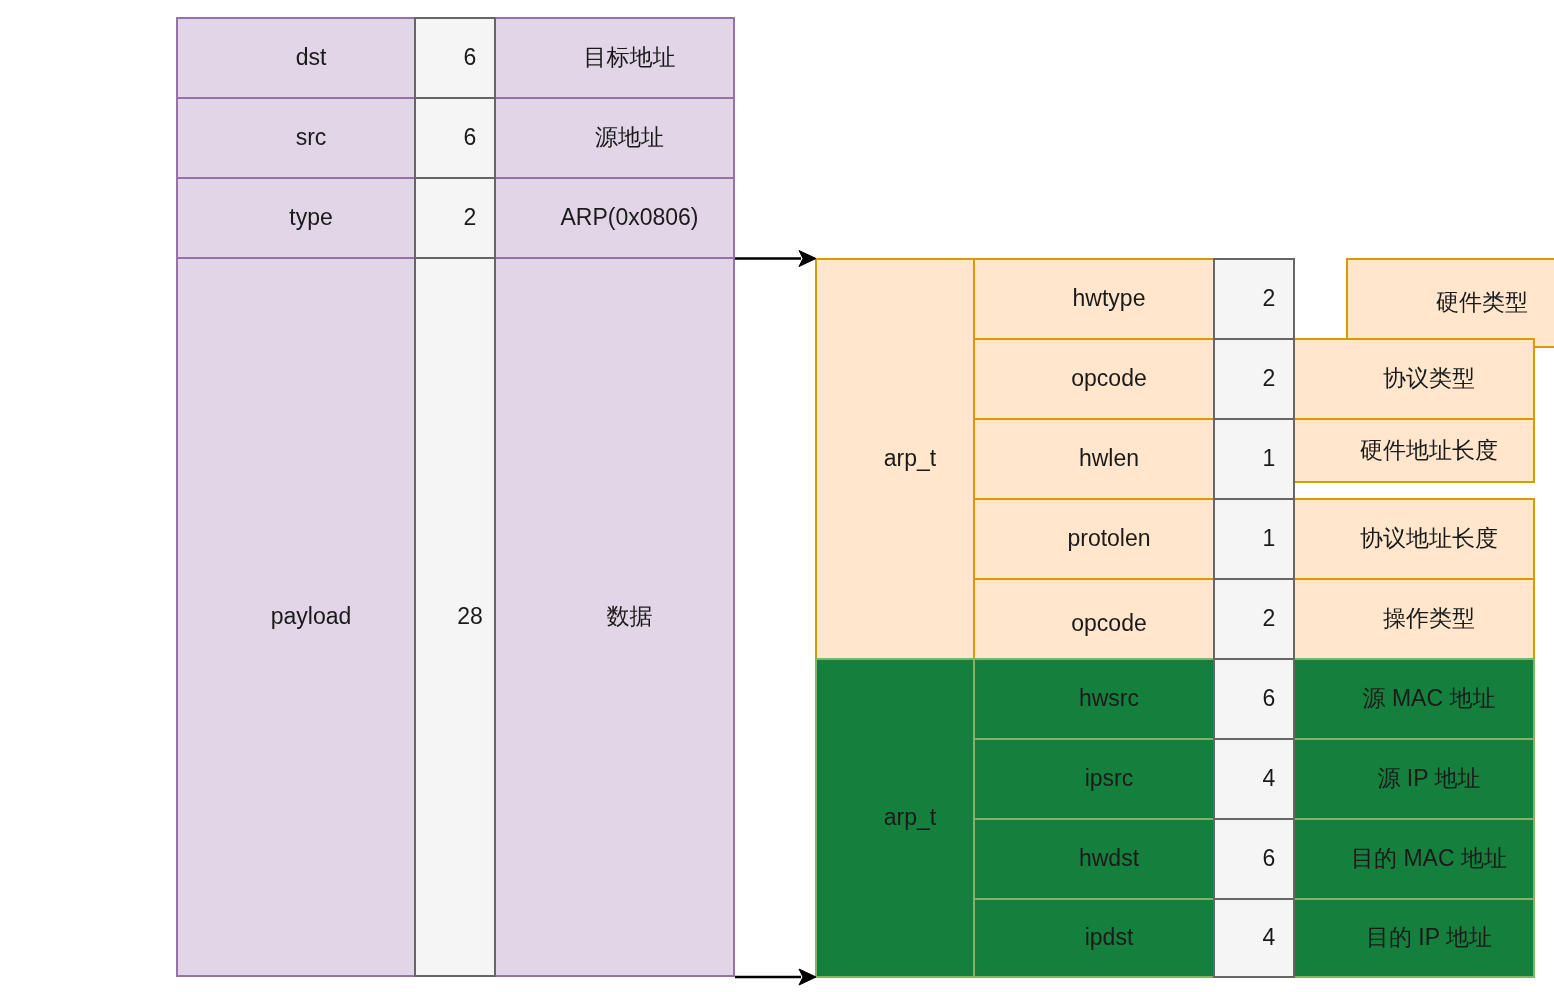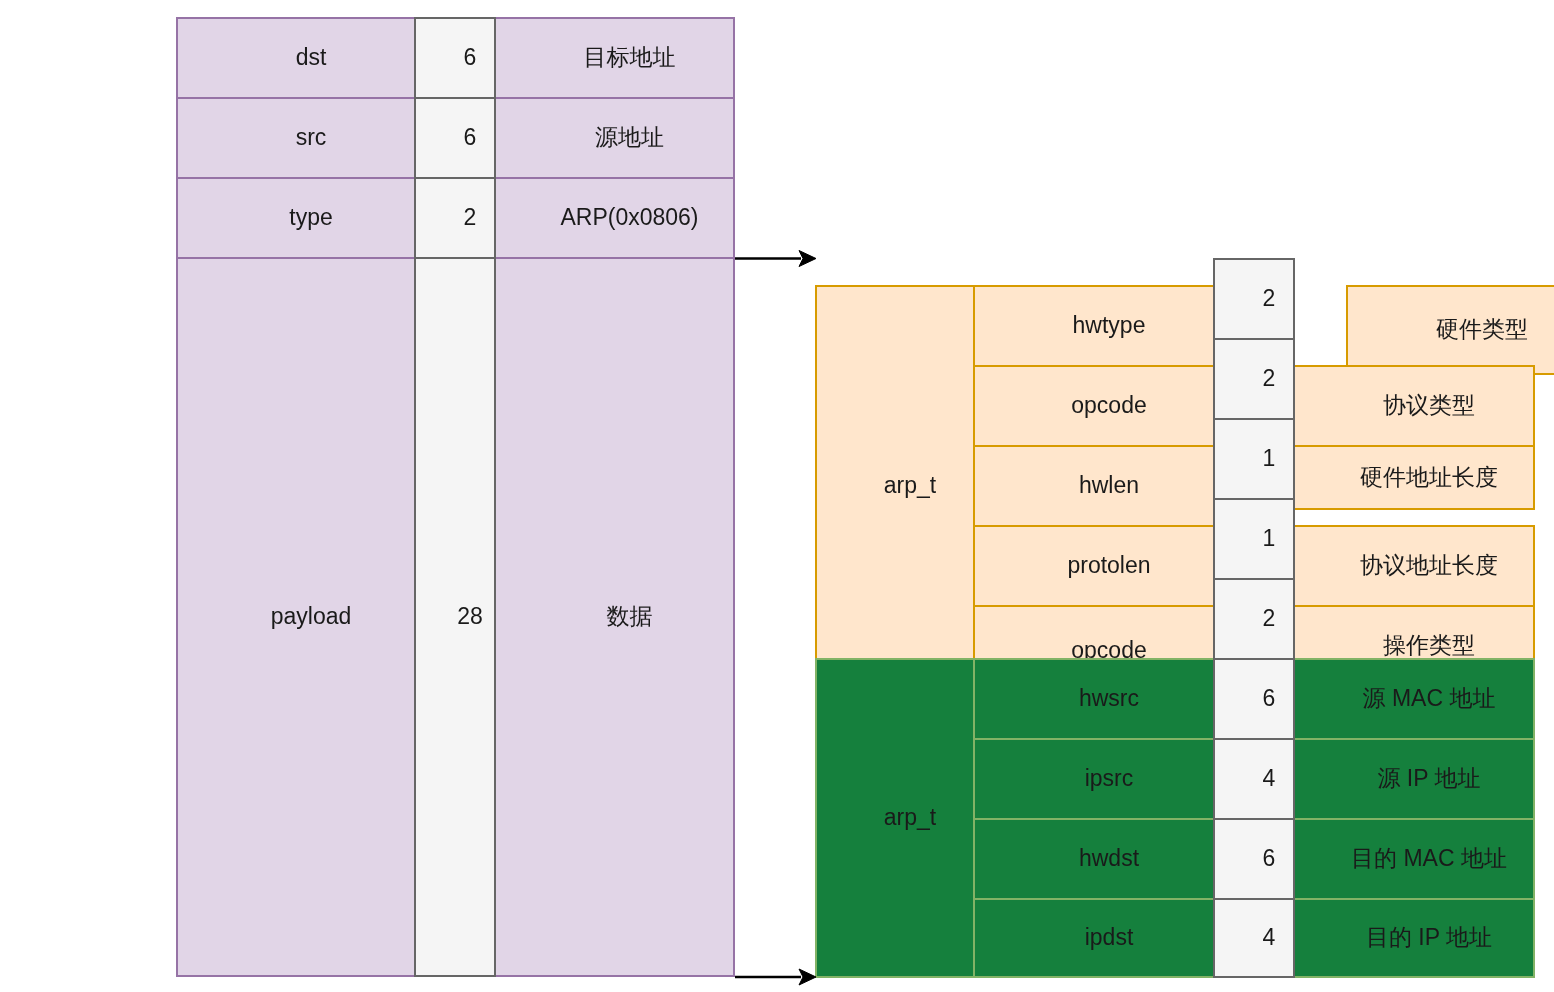--- a/index.html
+++ b/index.html
@@ -18,21 +18,21 @@
     align-items: center;
     justify-content: center;
     font-size: 23px;
     color: #1a1a1a;
     text-align: center;
     line-height: 1.2;
     white-space: nowrap;
     padding-left: 30px;
   }
   .purple { background: #E1D5E7; border: 2px solid #9673A6; z-index: 1; }
-  .orange { background: #FFE6CC; border: 2px solid #D79B00; z-index: 1; margin-top: 27px; }
+  .orange { background: #FFE6CC; border: 2px solid #D79B00; z-index: 1; }
   .green  { background: #15803d; border: 2px solid #82B366; z-index: 1; }
   .size   { background: #F5F5F5; border: 2px solid #666666; z-index: 2; }
   .arrows {
     position: absolute;
     left: 0; top: 0;
     width: 1554px; height: 992px;
     z-index: 3;
     pointer-events: none;
   }
 </style>

